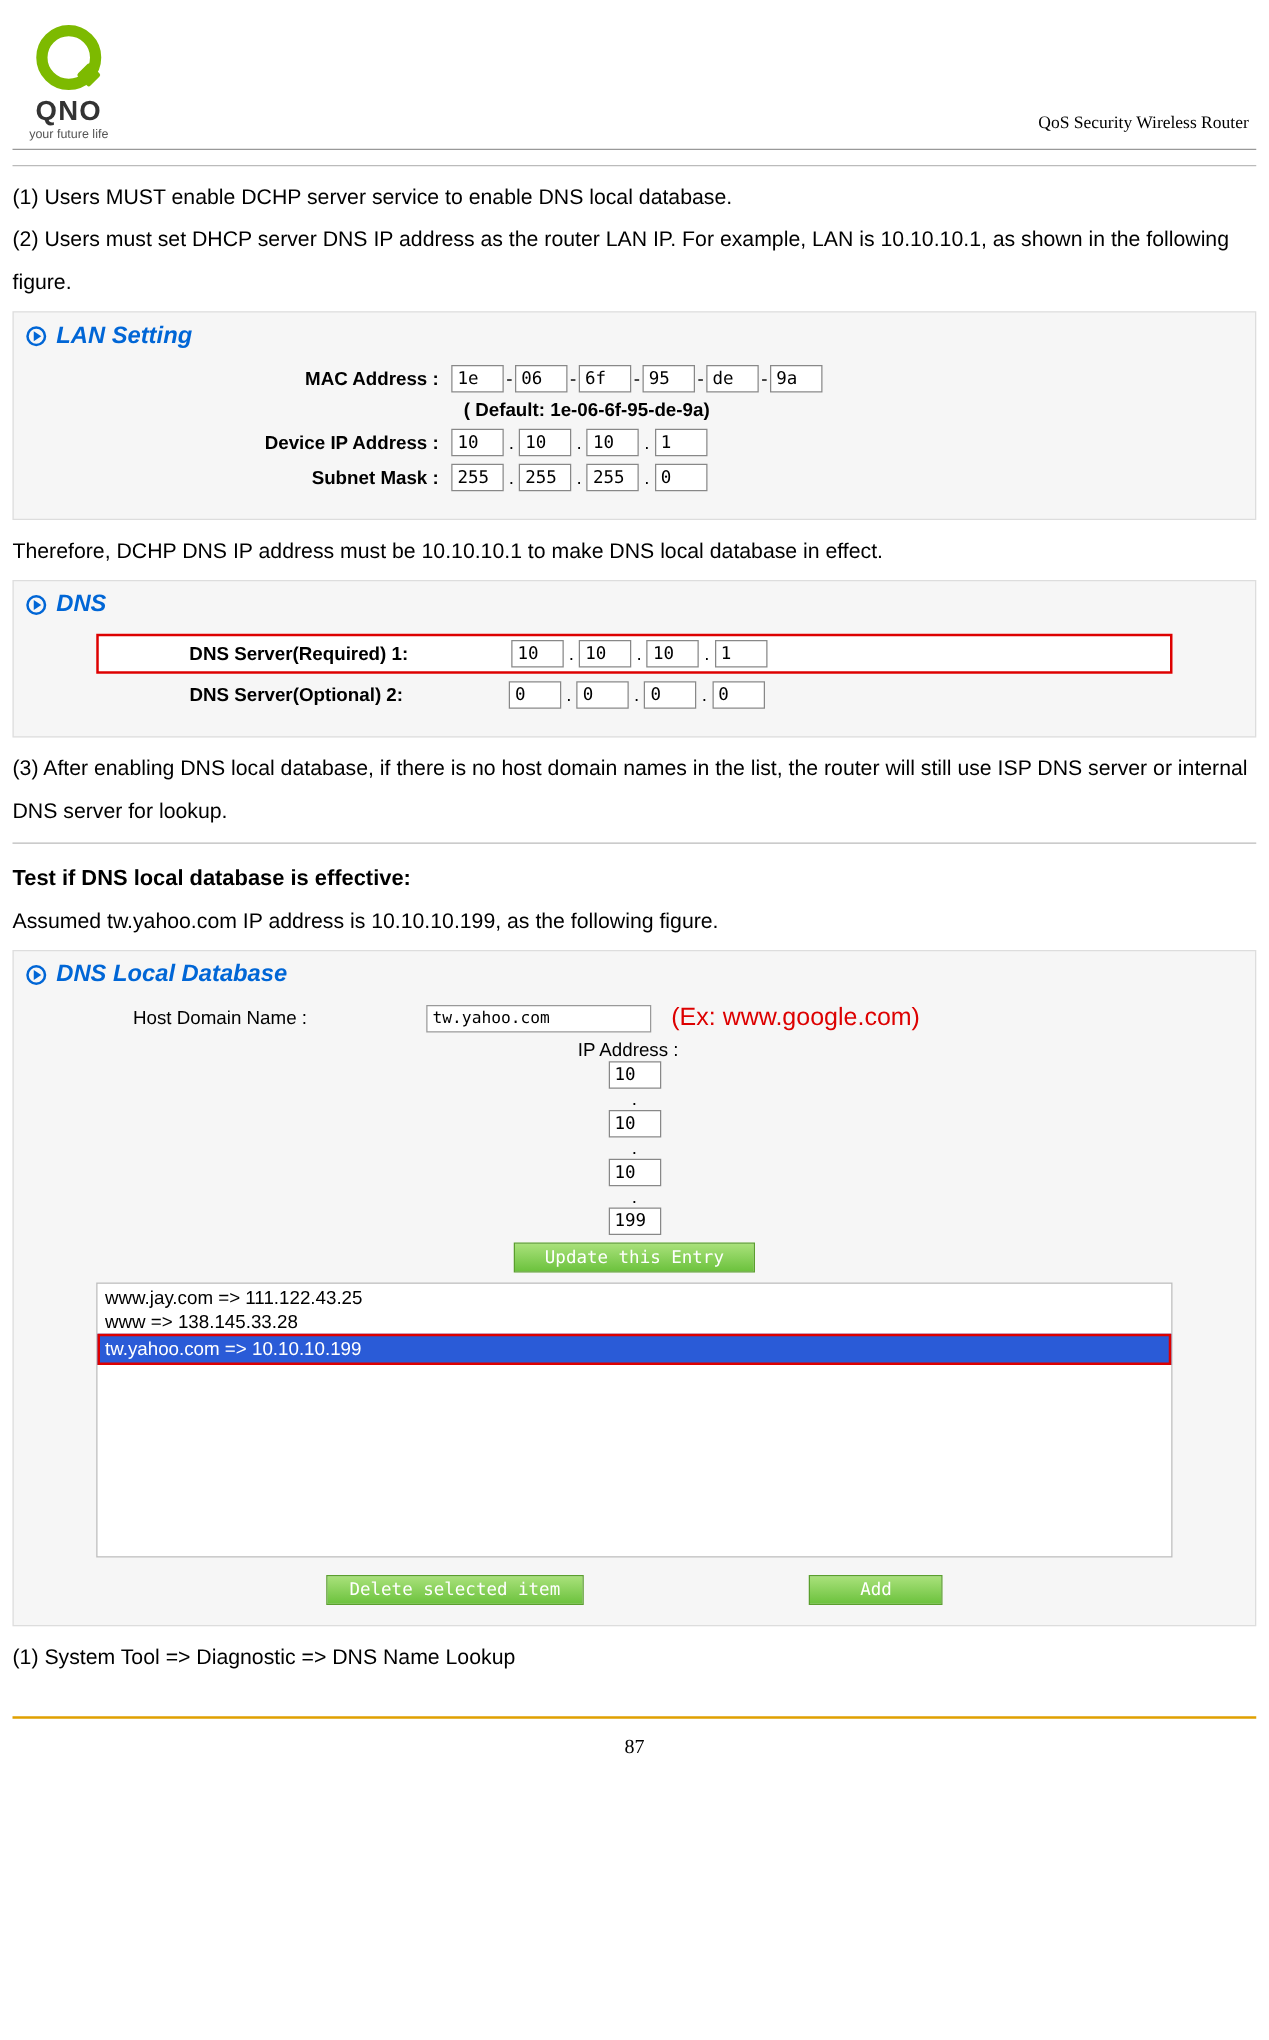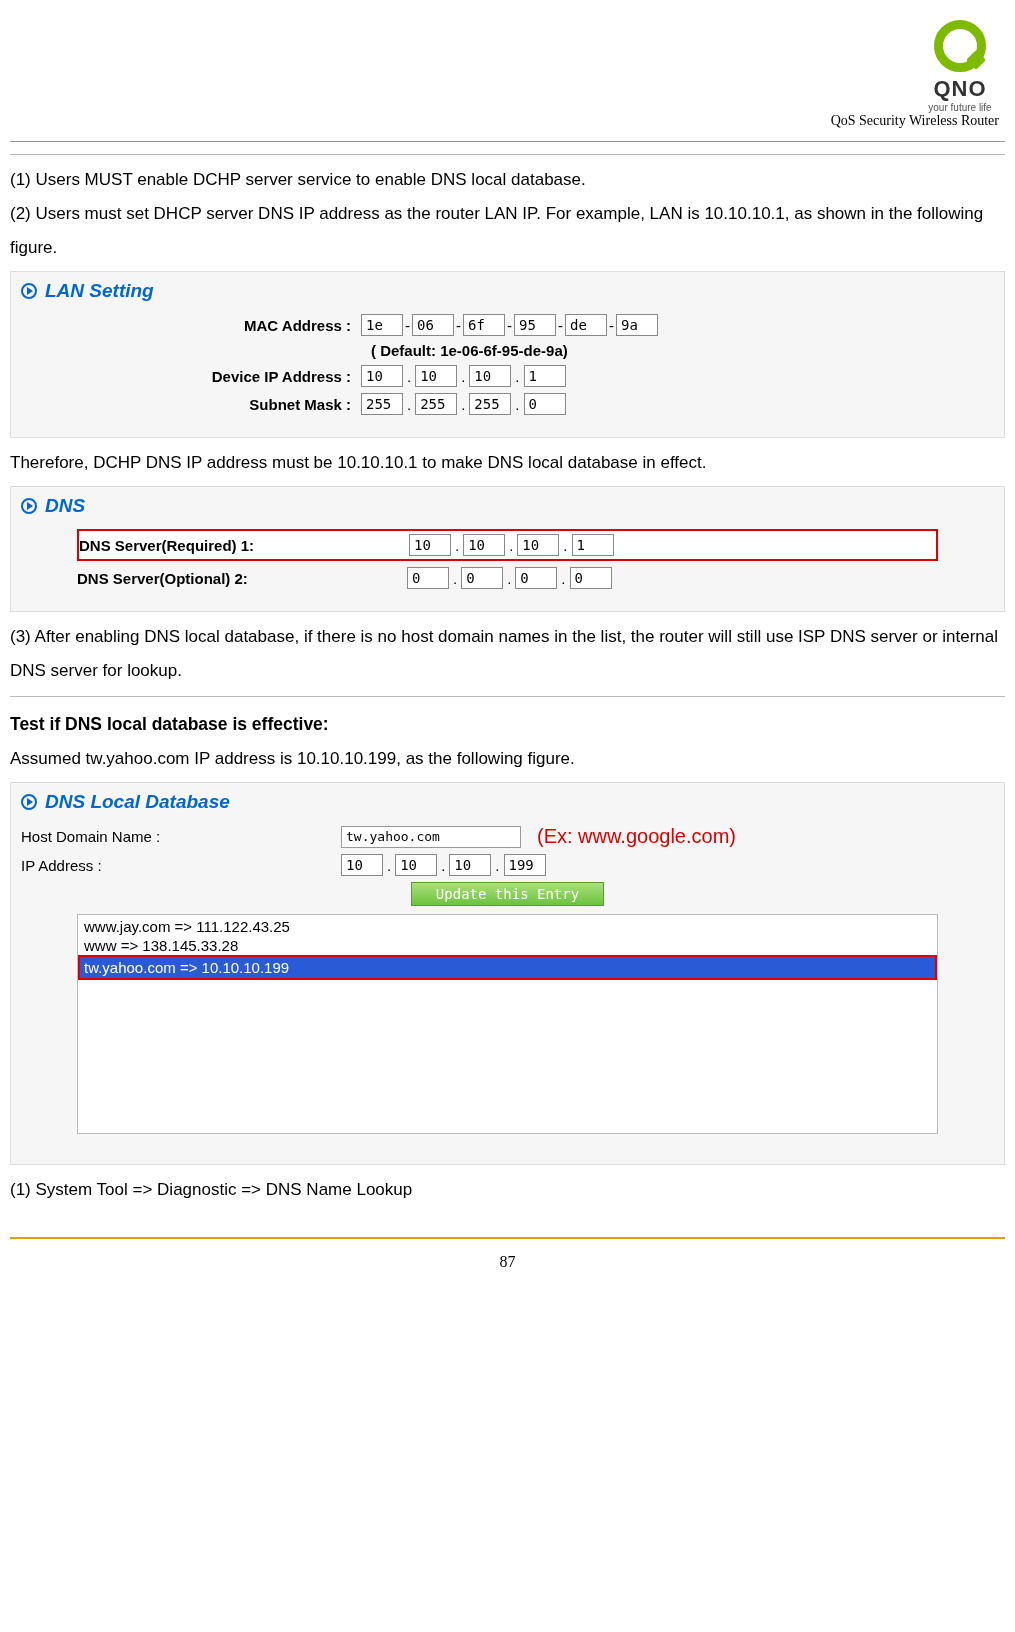--- a/index.html
+++ b/index.html
@@ -15,21 +15,20 @@
   .page {
     padding: 20px 10px 25px 10px;
   }
   .header-row {
     display: flex;
     align-items: flex-end;
     justify-content: space-between;
     border-bottom: 1px solid #999;
     padding-bottom: 6px;
     margin-bottom: 12px;
-    flex-direction: column;
   }
   .logo {
     display: flex;
     flex-direction: column;
     align-items: center;
     width: 90px;
   }
   .qcircle {
     width: 52px;
     height: 52px;
@@ -136,21 +135,21 @@
   .dot { padding: 0 4px; font-weight:normal; }
   .dash { padding: 0 2px; font-weight:normal; }
   .default-note {
     font-size:15px;
     font-weight:bold;
     margin-left:350px;
     margin-top:2px;
   }
   .form-label2 {
     width: 390px;
-    text-align:left;
+    text-align:center;
     padding-right:10px;
   }
   .host-input {
     width:180px;height:22px;
     border:1px solid #999;
     background:#fff;
     font-family:monospace;
     font-size:13px;
     padding-left:4px;
   }
@@ -313,40 +312,44 @@
     <div class="panel-head">
       <span class="chev"></span>
       <span>DNS Local Database</span>
     </div>
 
     <div class="form-row" style="font-weight:normal;">
       <div class="form-label2" style="width:320px;">Host Domain Name :</div>
       <input class="host-input" value="tw.yahoo.com" style="">
       <span class="ex">(Ex: www.google.com)</span>
     </div>
-    <div class="form-row" style="font-weight:normal;">
+    <div class="form-row" style="font-weight:normal;flex-direction:column;">
       <div class="form-label2" style="width:320px;">IP Address :</div>
       <input class="oct" value="10" style="">
         <span class="dot">.</span>
       <input class="oct" value="10" style="">
         <span class="dot">.</span>
       <input class="oct" value="10" style="">
         <span class="dot">.</span>
       <input class="oct" value="199" style="">
     </div>
     <div style="text-align:center;margin:6px 0 4px 0;">
       <span class="greenbtn">Update this Entry</span>
     </div>
 
     <div class="listbox">
       <div class="list-item">www.jay.com =&gt; 111.122.43.25</div>
       <div class="list-item">www =&gt; 138.145.33.28</div>
       <div class="highlight-row">tw.yahoo.com =&gt; 10.10.10.199</div>
     </div>
 
+    <div class="btn-row">
+      <span class="greenbtn" style="padding:3px 18px;">Delete selected item</span>
+      <span class="greenbtn" style="padding:3px 40px;">Add</span>
+    </div>
   </div>
 
   <p class="line">(1) System Tool =&gt; Diagnostic =&gt; DNS Name Lookup</p>
 
   <div class="footer">
     <span>87</span>
   </div>
 </div>
 
 </body></html>

